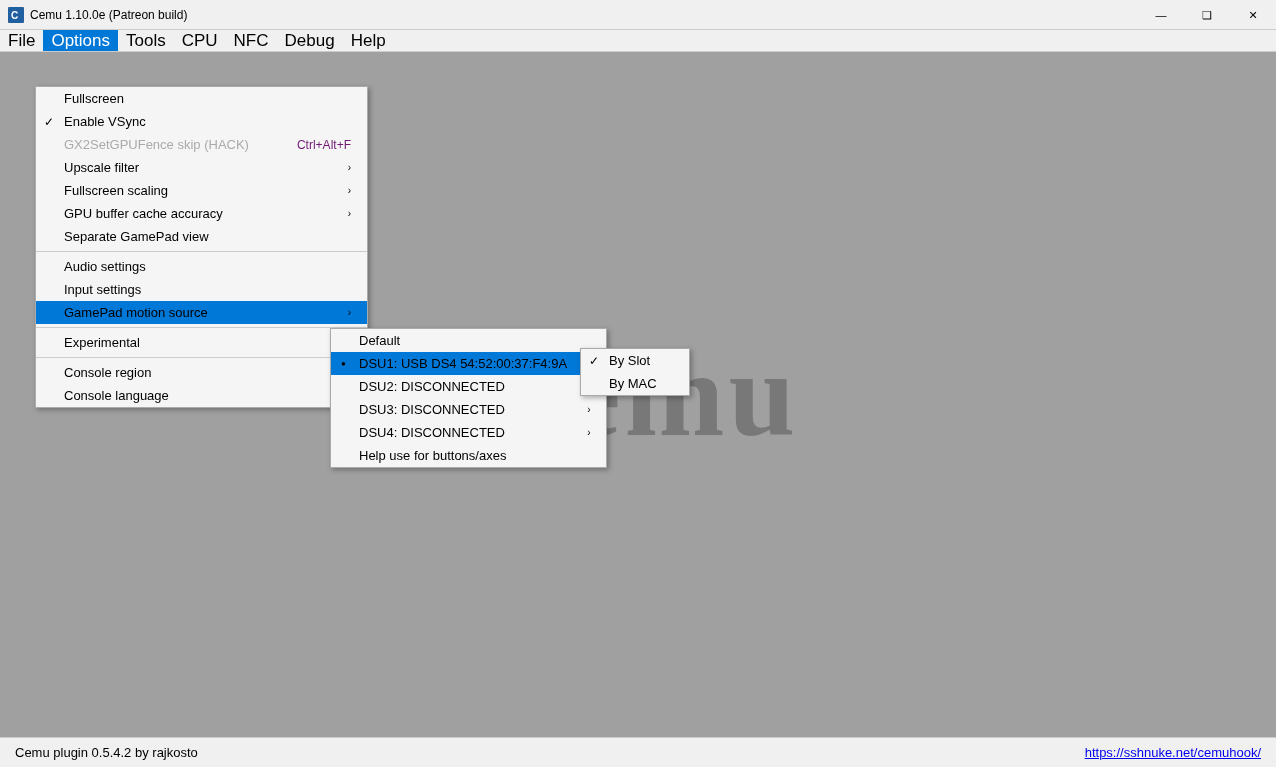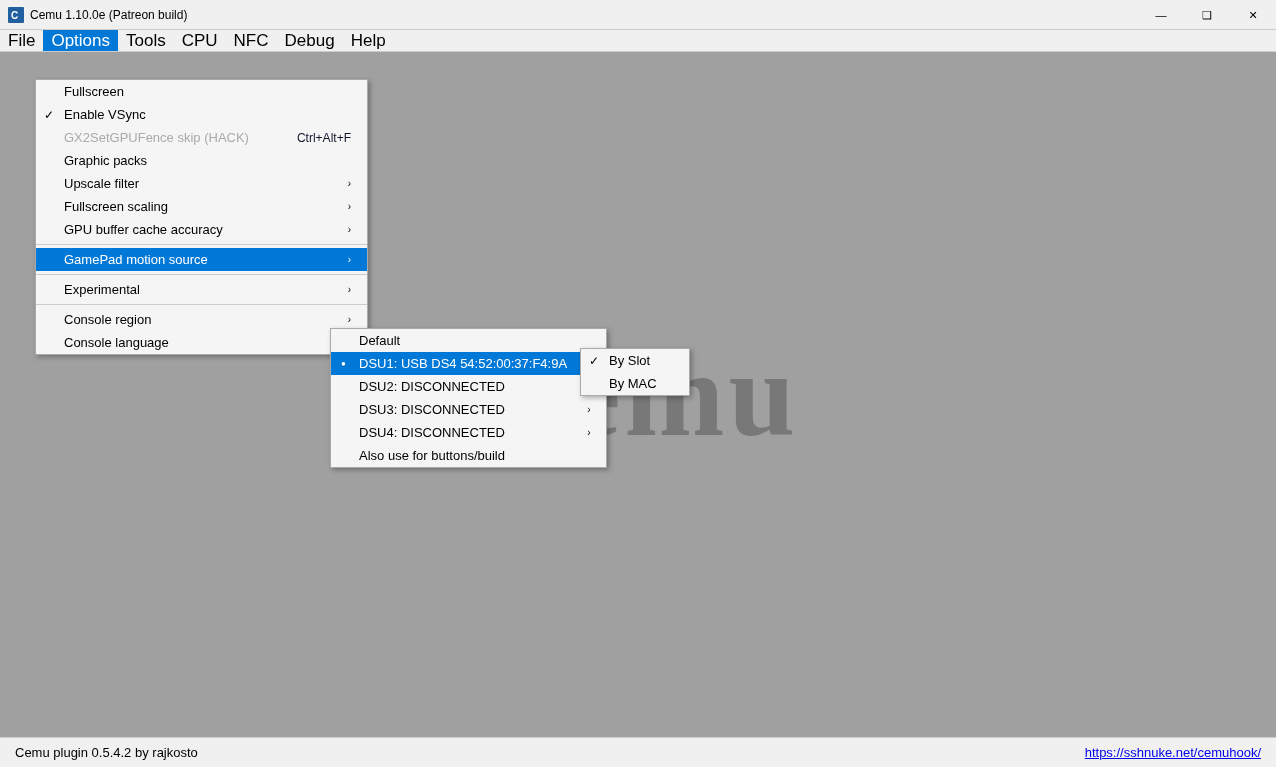--- a/index.html
+++ b/index.html
@@ -126,50 +126,50 @@
       padding: 4px 16px 4px 28px;
       cursor: pointer;
       display: flex;
       align-items: center;
       justify-content: space-between;
       position: relative;
       white-space: nowrap;
       font-size: 13px;
       color: #000;
     }
-    .dropdown-item.active-item { background: #0078d7; color: #ffffff; }
+    .dropdown-item.active-item { background: #0078d7; color: #000000; }
     .dropdown-item.disabled { color: #aaa; cursor: default; gap: 28px; }
     .dropdown-divider {
       height: 1px;
       background: #ccc;
       margin: 3px 0;
     }
     .dropdown-item .check-mark {
       position: absolute;
       left: 8px;
       font-size: 12px;
     }
     .dropdown-item .arrow {
       font-size: 10px;
       margin-left: 20px;
     }
     .dropdown-item .shortcut {
       font-size: 12px;
-      color: #0f172a;
+      color: #701a75;
       margin-left: 20px;
     }
     .dropdown-item .dot-mark {
       position: absolute;
       left: 10px;
       font-size: 8px;
     }
 
     
     .submenu-1 {
-      top: 27px;
+      top: 34px;
       left: 35px;
       text-align: right;
     }
     .submenu-2 {
       top: 276px; 
       left: 330px;
     }
     .submenu-3 {
       top: 296px;
       left: 580px;
@@ -215,42 +215,48 @@
     <div class="dropdown-item">
       <span class="check-mark">✓</span>
       <span>Enable VSync</span>
     </div>
 
     <div class="dropdown-item disabled">
       <span>GX2SetGPUFence skip (HACK)</span>
       <span class="shortcut">Ctrl+Alt+F</span>
     </div>
 
-    <div class="dropdown-item">
-      <span>Graphic packs</span>
-    </div>
 
     <div class="dropdown-item">
       <span>Upscale filter</span>
       <span class="arrow">›</span>
     </div>
 
     <div class="dropdown-item">
       <span>Fullscreen scaling</span>
       <span class="arrow">›</span>
     </div>
 
     <div class="dropdown-item">
       <span>GPU buffer cache accuracy</span>
       <span class="arrow">›</span>
     </div>
 
+    <div class="dropdown-item">
+      <span>Separate GamePad view</span>
+    </div>
     <div class="dropdown-divider"></div>
 
-
+    <div class="dropdown-item">
+      <span>Audio settings</span>
+    </div>
+
+    <div class="dropdown-item">
+      <span>Input settings</span>
+    </div>
 
     <div class="dropdown-item active-item">
       <span>GamePad motion source</span>
       <span class="arrow">›</span>
     </div>
     <div class="dropdown-divider"></div>
 
     <div class="dropdown-item">
       <span>Experimental</span>
       <span class="arrow">›</span>
@@ -289,21 +295,21 @@
       <span>DSU3: DISCONNECTED</span>
       <span class="arrow">›</span>
     </div>
 
     <div class="dropdown-item">
       <span>DSU4: DISCONNECTED</span>
       <span class="arrow">›</span>
     </div>
 
     <div class="dropdown-item">
-      <span>Also use for buttons/build</span>
+      <span>Help use for buttons/axes</span>
     </div>
   </div>
 
   <div class="dropdown submenu-3" style="min-width:110px;">
 
     <div class="dropdown-item">
       <span class="check-mark">✓</span>
       <span>By Slot</span>
     </div>
 

